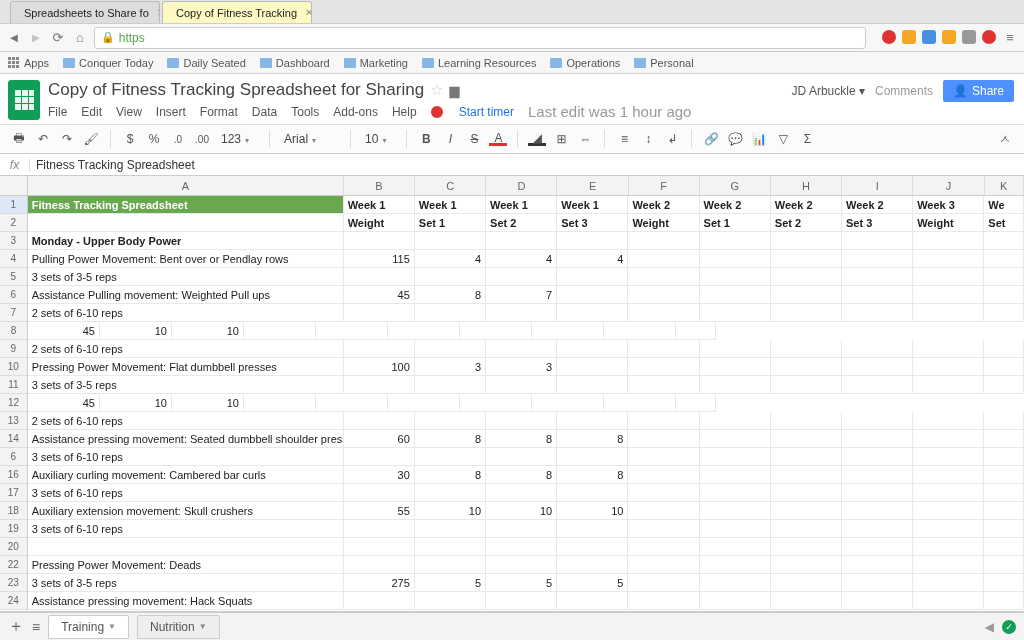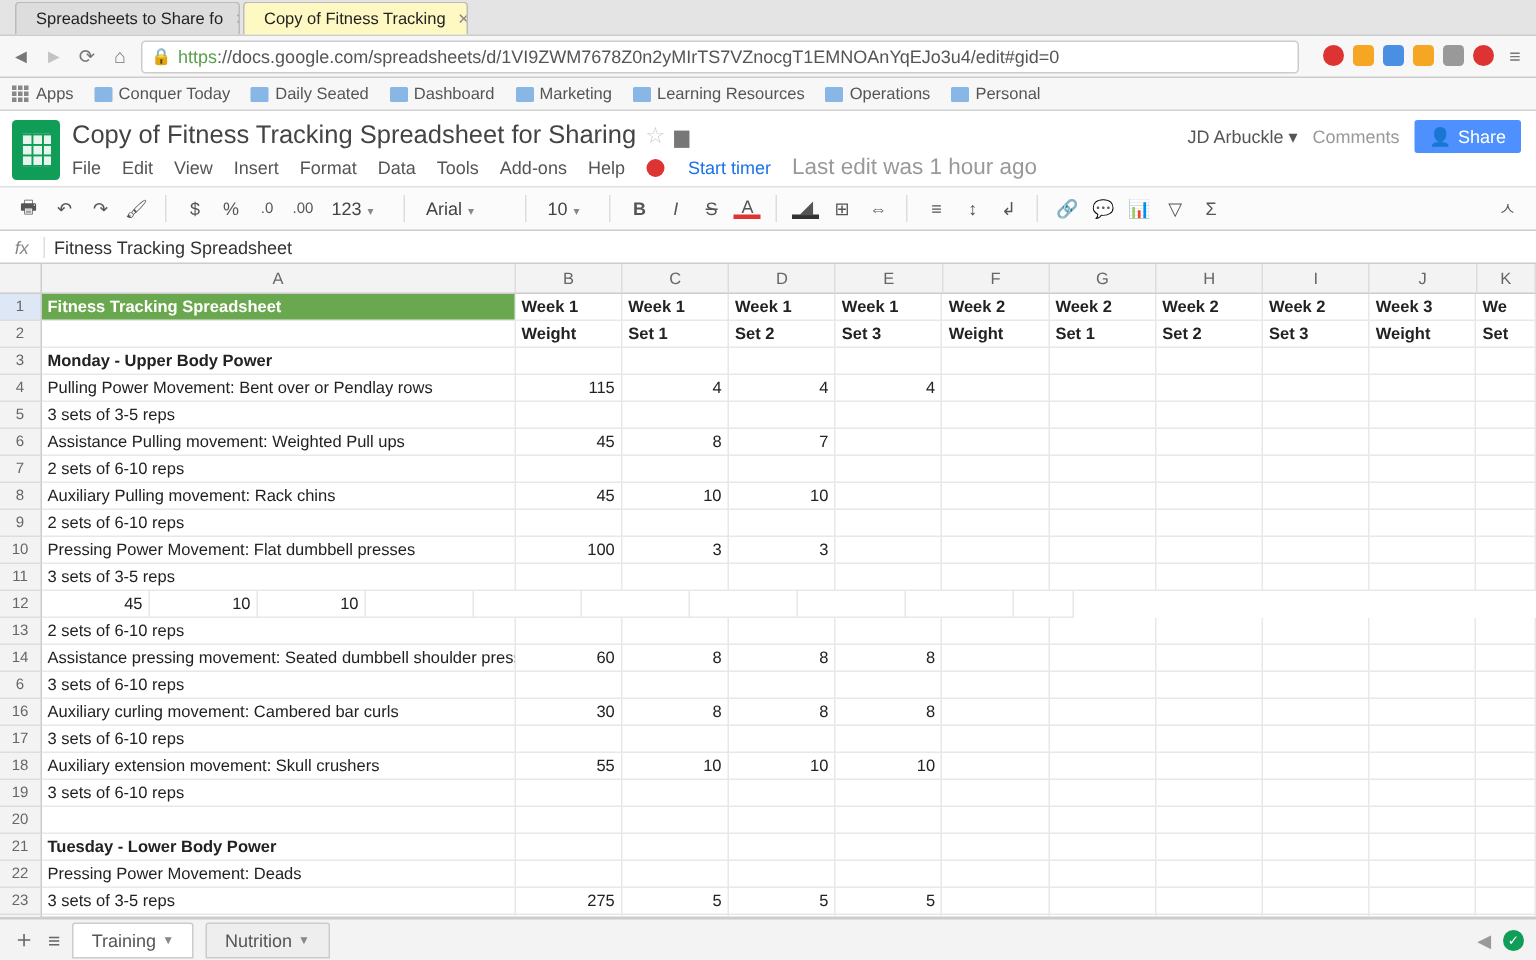--- a/index.html
+++ b/index.html
@@ -86,21 +86,20 @@
 </div>
 
 <div class="addr-row">
   <span class="nav-ico">◄</span>
   <span class="nav-ico" style="opacity:.4">►</span>
   <span class="nav-ico">⟳</span>
   <span class="nav-ico">⌂</span>
   <div class="omnibox">
     <span class="lock">🔒</span>
     <span class="url-secure">https</span>
-    <span class="url-rest">://docs.google.com/spreadsheets/d/1VI9ZWM7678Z0n2yMIrTS7VZnocgT1EMNOAnYqEJo3u4/edit#gid=0</span>
   </div>
   <div class="ext-icons">
     <span class="ext-dot" style="background:#d33;border-radius:50%"></span>
     <span class="ext-dot" style="background:#f5a623"></span>
     <span class="ext-dot" style="background:#4a90e2"></span>
     <span class="ext-dot" style="background:#f5a623"></span>
     <span class="ext-dot" style="background:#999"></span>
     <span class="ext-dot" style="background:#d33;border-radius:50%"></span>
     <span class="nav-ico">≡</span>
   </div>
@@ -341,21 +340,20 @@
         <div class="cell" style="width: 72px;"></div>
         <div class="cell" style="width: 72px;"></div>
         <div class="cell" style="width: 72px;"></div>
         <div class="cell" style="width: 72px;"></div>
         <div class="cell" style="width: 72px;"></div>
         <div class="cell" style="width: 72px;"></div>
         <div class="cell" style="width: 40px;"></div>
       </div>
       <div class="row">
         <div class="row-h">8</div>
-        <div class="cell" style="width: 320px;">Auxiliary Pulling movement: Rack chins</div>
         <div class="cell num" style="width: 72px;">45</div>
         <div class="cell num" style="width: 72px;">10</div>
         <div class="cell num" style="width: 72px;">10</div>
         <div class="cell" style="width: 72px;"></div>
         <div class="cell" style="width: 72px;"></div>
         <div class="cell" style="width: 72px;"></div>
         <div class="cell" style="width: 72px;"></div>
         <div class="cell" style="width: 72px;"></div>
         <div class="cell" style="width: 72px;"></div>
         <div class="cell" style="width: 40px;"></div>
@@ -519,34 +517,20 @@
         <div class="cell" style="width: 72px;"></div>
         <div class="cell" style="width: 72px;"></div>
         <div class="cell" style="width: 72px;"></div>
         <div class="cell" style="width: 72px;"></div>
         <div class="cell" style="width: 72px;"></div>
         <div class="cell" style="width: 72px;"></div>
         <div class="cell" style="width: 72px;"></div>
         <div class="cell" style="width: 72px;"></div>
         <div class="cell" style="width: 72px;"></div>
         <div class="cell" style="width: 40px;"></div>
-      </div>
-      <div class="row">
-        <div class="row-h">21</div>
-        <div class="cell bold" style="width: 320px;">Tuesday - Lower Body Power</div>
-        <div class="cell bold" style="width: 72px;"></div>
-        <div class="cell bold" style="width: 72px;"></div>
-        <div class="cell bold" style="width: 72px;"></div>
-        <div class="cell bold" style="width: 72px;"></div>
-        <div class="cell bold" style="width: 72px;"></div>
-        <div class="cell bold" style="width: 72px;"></div>
-        <div class="cell bold" style="width: 72px;"></div>
-        <div class="cell bold" style="width: 72px;"></div>
-        <div class="cell bold" style="width: 72px;"></div>
-        <div class="cell bold" style="width: 40px;"></div>
       </div>
       <div class="row">
         <div class="row-h">22</div>
         <div class="cell" style="width: 320px;">Pressing Power Movement: Deads</div>
         <div class="cell" style="width: 72px;"></div>
         <div class="cell" style="width: 72px;"></div>
         <div class="cell" style="width: 72px;"></div>
         <div class="cell" style="width: 72px;"></div>
         <div class="cell" style="width: 72px;"></div>
         <div class="cell" style="width: 72px;"></div>

